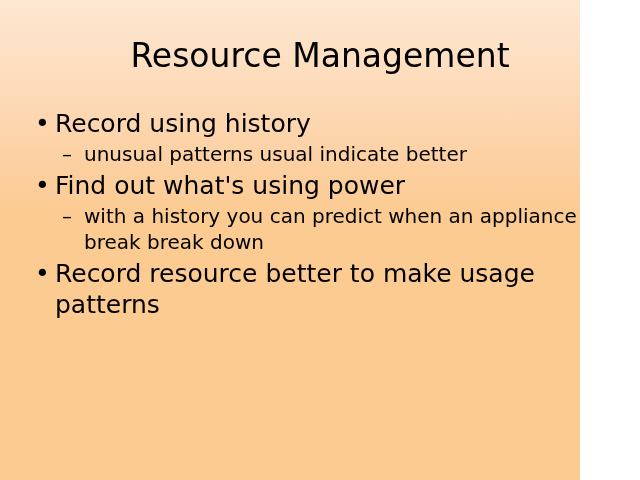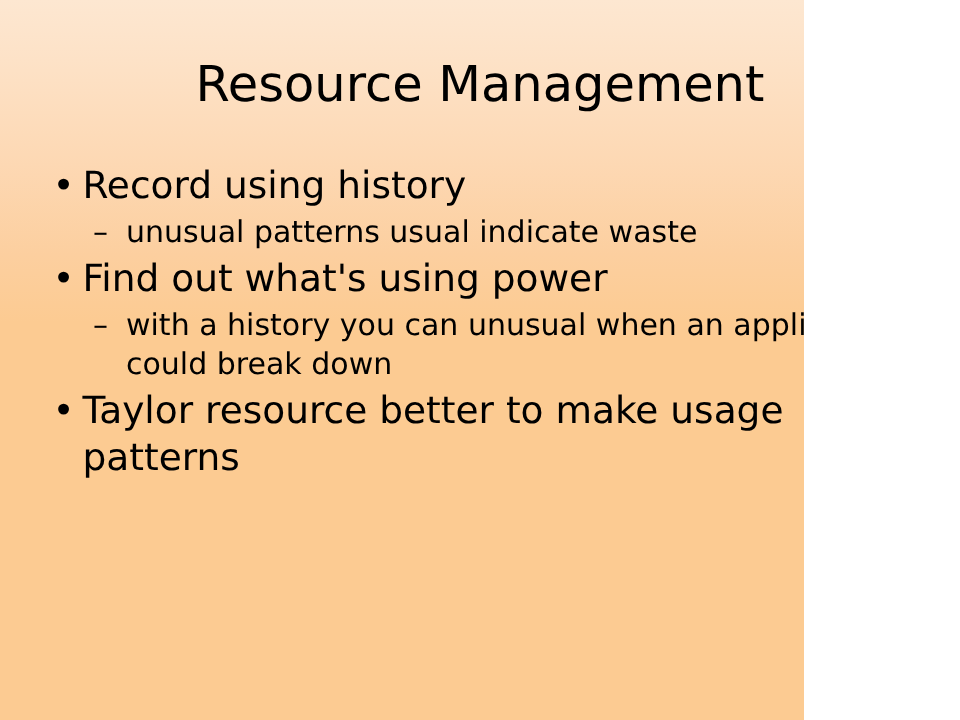--- a/index.html
+++ b/index.html
@@ -7,21 +7,21 @@
     padding: 0;
   }
   body {
     width: 640px;
     height: 480px;
     overflow: hidden;
     font-family: "DejaVu Sans", sans-serif;
   }
   #slide {
     position: relative;
-    width: 536px;
+    width: 580px;
     height: 480px;
     box-sizing: border-box;
     background: linear-gradient(to bottom,
                 #FDE7D1 0px,
                 #FDE2C7 40px,
                 #FDD8B3 110px,
                 #FCCF9F 170px,
                 #FCCB92 215px,
                 #FCCB92 480px);
     overflow: hidden;
@@ -125,39 +125,39 @@
     <ul class="outline-level-1">
 
       <li class="bullet-l1">
         <span class="marker">•</span>
         <span class="text">Record using history</span>
       </li>
       <div class="sub-wrap">
         <ul class="outline-level-2">
           <li class="bullet-l2">
             <span class="marker">–</span>
-            <span class="text">unusual patterns usual indicate waste</span>
+            <span class="text">unusual patterns usual indicate better</span>
           </li>
         </ul>
       </div>
 
       <li class="bullet-l1">
         <span class="marker">•</span>
         <span class="text">Find out what's using power</span>
       </li>
       <div class="sub-wrap">
         <ul class="outline-level-2">
           <li class="bullet-l2">
             <span class="marker">–</span>
-            <span class="text">with a history you can unusual when an appliance could break down</span>
+            <span class="text">with a history you can predict when an appliance break break down</span>
           </li>
         </ul>
       </div>
 
       <li class="bullet-l1">
         <span class="marker">•</span>
-        <span class="text">Taylor resource better to make usage patterns</span>
+        <span class="text">Record resource better to make usage patterns</span>
       </li>
 
     </ul>
   </div>
 
 </div>
 
 </body></html>

